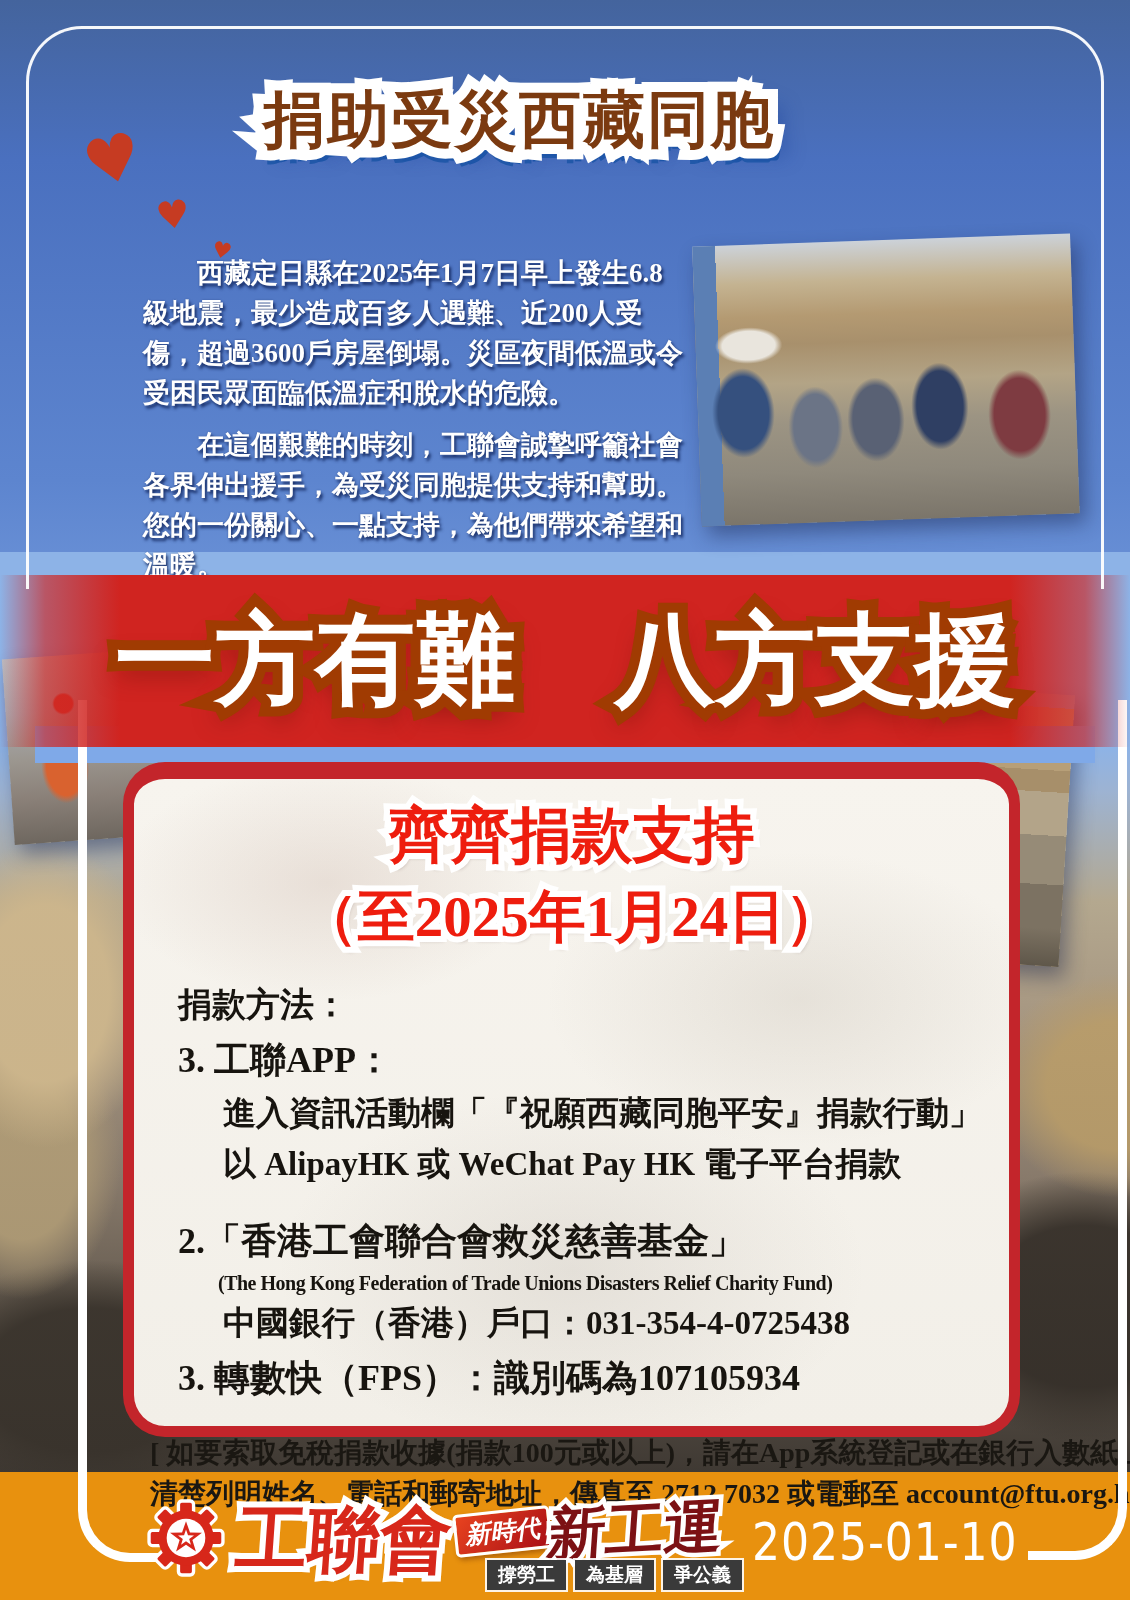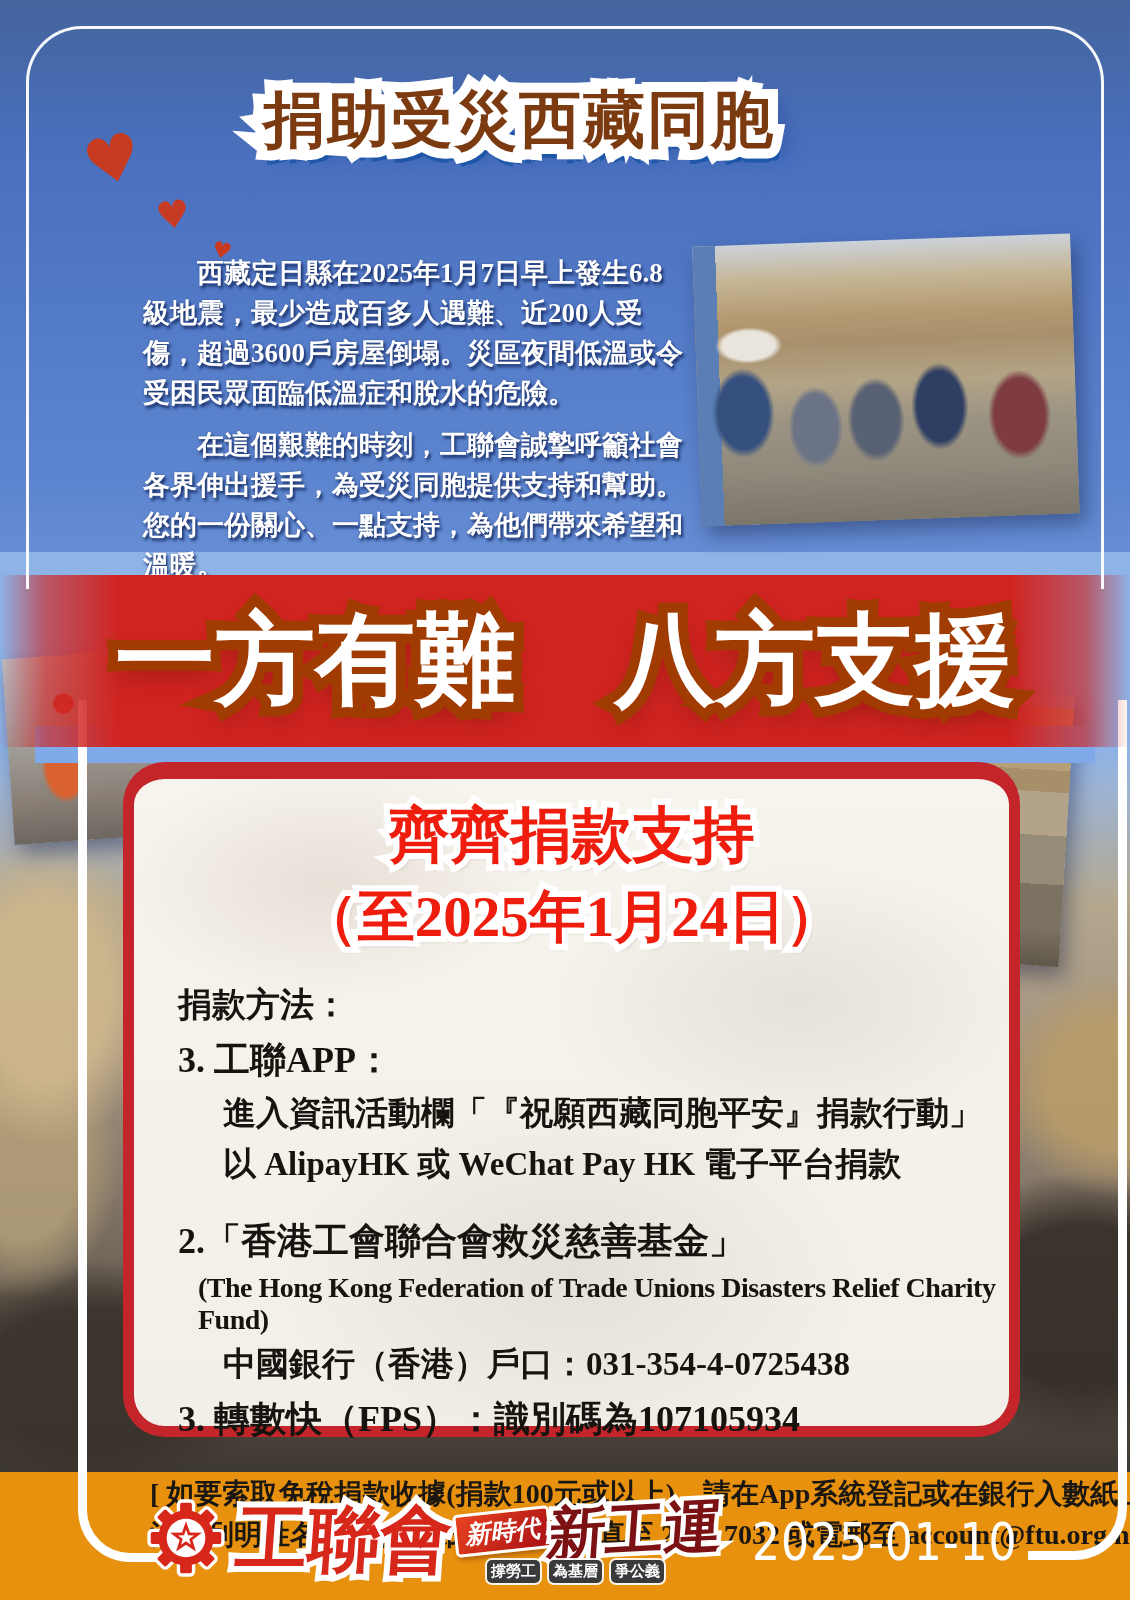--- a/index.html
+++ b/index.html
@@ -132,21 +132,21 @@
   .box-headline.l2{font-size:57px;margin-top:2px;}
   .box-headline .back{
     -webkit-text-stroke:12px #ffffff;color:#fff;
     text-shadow:3px 4px 4px rgba(70,45,40,.45);
   }
   .box-headline .front{color:#ee1d0e;}
   .methods{margin:26px 0 0 44px;color:#17140f;}
   .m-label{margin:0;font-size:34px;font-weight:bold;}
   .m-head{margin:8px 0 0 0;font-size:36px;font-weight:bold;}
   .m-line{margin:6px 0 0 45px;font-size:33px;font-weight:bold;}
-  .m-line-en{margin:6px 0 0 20px;font-size:28px;font-weight:bold;letter-spacing:-0.5px;}
+  .m-line-en{margin:6px 0 0 40px;font-size:20px;font-weight:bold;letter-spacing:-0.5px;}
   .gap1{margin-top:30px;}
   .gap2{}
   .note{margin:30px 0 0 16px;color:#1a1712;font-size:28px;font-weight:bold;line-height:1.45;}
   .note p{margin:0;white-space:nowrap;}
   
   .footer{
     position:absolute;left:0;top:1472px;width:1130px;height:128px;z-index:10;
     background:#e8910e;
   }
   .footer-content{position:absolute;inset:0;z-index:20;}
@@ -166,21 +166,21 @@
   }
   .slogan-script{
     position:absolute;left:548px;top:1492px;z-index:21;
     font-size:58px;font-weight:bold;transform:skewX(-7deg) rotate(-3deg);justify-items:start;
   }
   .slogan-script .back{-webkit-text-stroke:9px #ffffff;color:#fff;}
   .slogan-script .front{color:#7c1114;}
   .slogan-tags{position:absolute;left:487px;top:1560px;z-index:21;display:flex;gap:9px;}
   .slogan-tags .tag{
     background:#3a3a3a;color:#fff;font-family:"Liberation Sans","DejaVu Sans",sans-serif;
-    font-size:15px;font-weight:bold;padding:2px 4px;border-radius:5px;
+    font-size:19px;font-weight:bold;padding:2px 11px;border-radius:0;
     box-shadow:0 0 0 2px rgba(255,255,255,.9);white-space:nowrap;
   }
   .footer-date{
     position:absolute;left:752px;top:1512px;z-index:21;
     color:#fff;font-family:"DejaVu Sans",sans-serif;font-size:52px;font-weight:500;
     letter-spacing:1px;transform:scaleX(.85);transform-origin:left center;white-space:nowrap;
   }
 </style>
 </head>
 <body>

